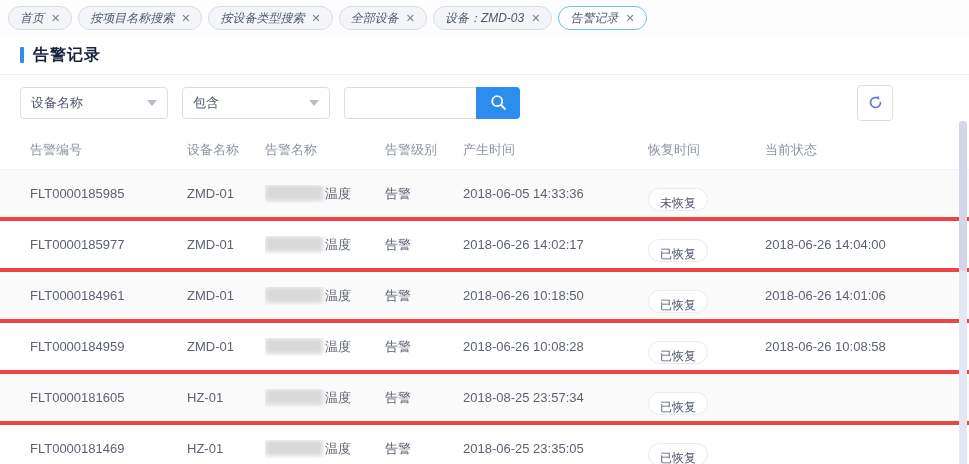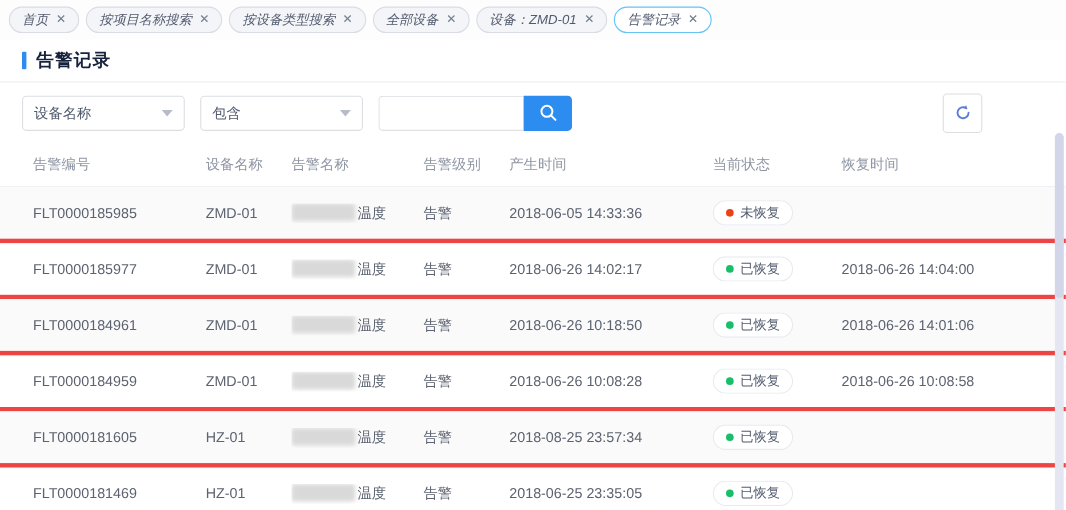--- a/index.html
+++ b/index.html
@@ -45,21 +45,21 @@
     align-items:center; padding-left:30px; padding-right:8px; }
   .thead { height:40px; font-size:13px; color:#8e95a3; border-bottom:1px solid #f0f1f4; }
   .trow { height:51px; font-size:13px; color:#5c6370; border-bottom:4px solid #ef4444; }
   .trow.striped { background:#fafafb; }
   .cell { overflow:hidden; white-space:nowrap; }
 
   .blur-block { display:inline-block; width:58px; height:16px; background:#d9d9d9;
     border-radius:2px; filter:blur(2px); vertical-align:-3px; margin-right:2px; }
 
   .pill { display:inline-flex; align-items:center; gap:6px; height:23px; padding:0 11px;
-    border:1px solid #e8eaec; border-radius:12px; background:#fff; font-size:12px; color:#515a6e; }
+    border:1px solid #e8eaec; border-radius:12px; background:#fff; font-size:12px; color:#515a6e;flex-direction:column; }
   .dot { width:7px; height:7px; border-radius:50%; }
   .dot.red { background:#ed4014; }
   .dot.green { background:#19be6b; }
 
   
   .scrollbar { position:absolute; right:2px; top:85px; width:8px; height:379px;
     background:#e4e6f1; border-radius:4px; }
   .scrollbar .thumb { width:8px; height:150px; background:#d2d6e8; border-radius:4px; }
 </style>
 </head>
@@ -76,21 +76,21 @@
   </div>
   <div class="tab">
     <span>按设备类型搜索</span>
     <span class="x">✕</span>
   </div>
   <div class="tab">
     <span>全部设备</span>
     <span class="x">✕</span>
   </div>
   <div class="tab">
-    <span>设备：ZMD-01</span>
+    <span>设备：ZMD-03</span>
     <span class="x">✕</span>
   </div>
   <div class="tab active">
     <span>告警记录</span>
     <span class="x">✕</span>
   </div>
 </div>
 
 <div class="panel">
 
@@ -124,22 +124,22 @@
       </svg>
     </button>
   </div>
 
   <div class="grid-row thead">
     <div class="cell">告警编号</div>
     <div class="cell">设备名称</div>
     <div class="cell">告警名称</div>
     <div class="cell">告警级别</div>
     <div class="cell">产生时间</div>
+    <div class="cell">恢复时间</div>
     <div class="cell">当前状态</div>
-    <div class="cell">恢复时间</div>
   </div>
 
   <div class="grid-row trow striped">
     <div class="cell">FLT0000185985</div>
     <div class="cell">ZMD-01</div>
     <div class="cell"><span class="blur-block"></span><span>温度</span></div>
     <div class="cell">告警</div>
     <div class="cell">2018-06-05 14:33:36</div>
     <div class="cell">
       <span class="pill">

